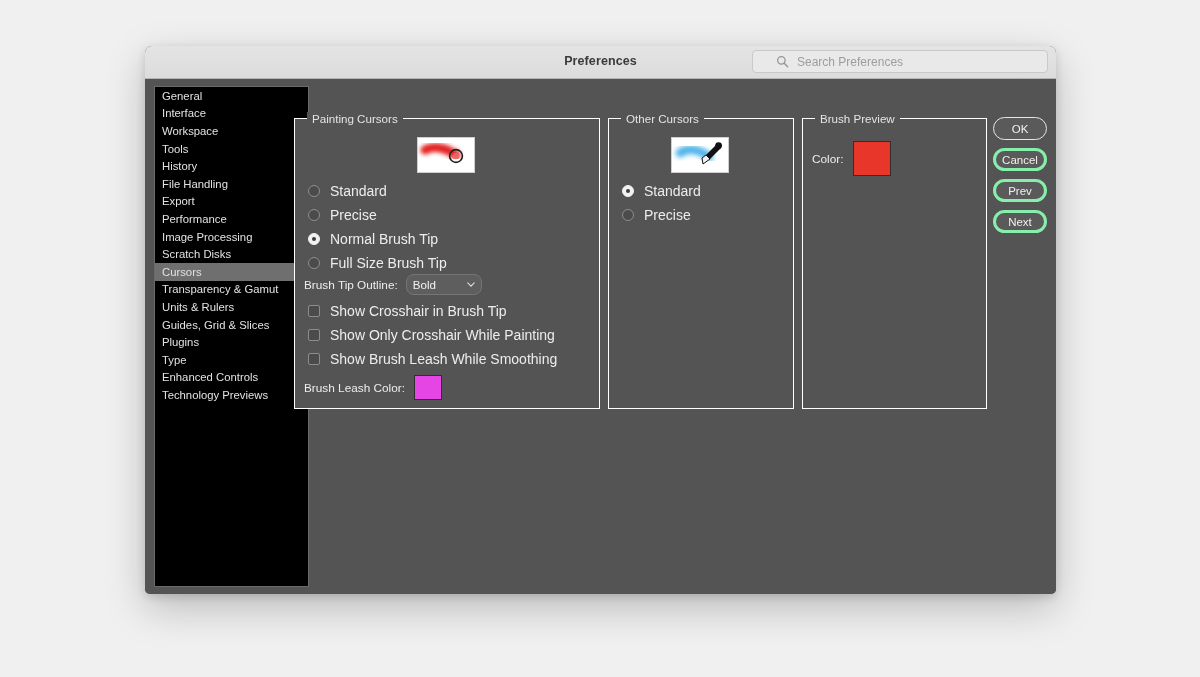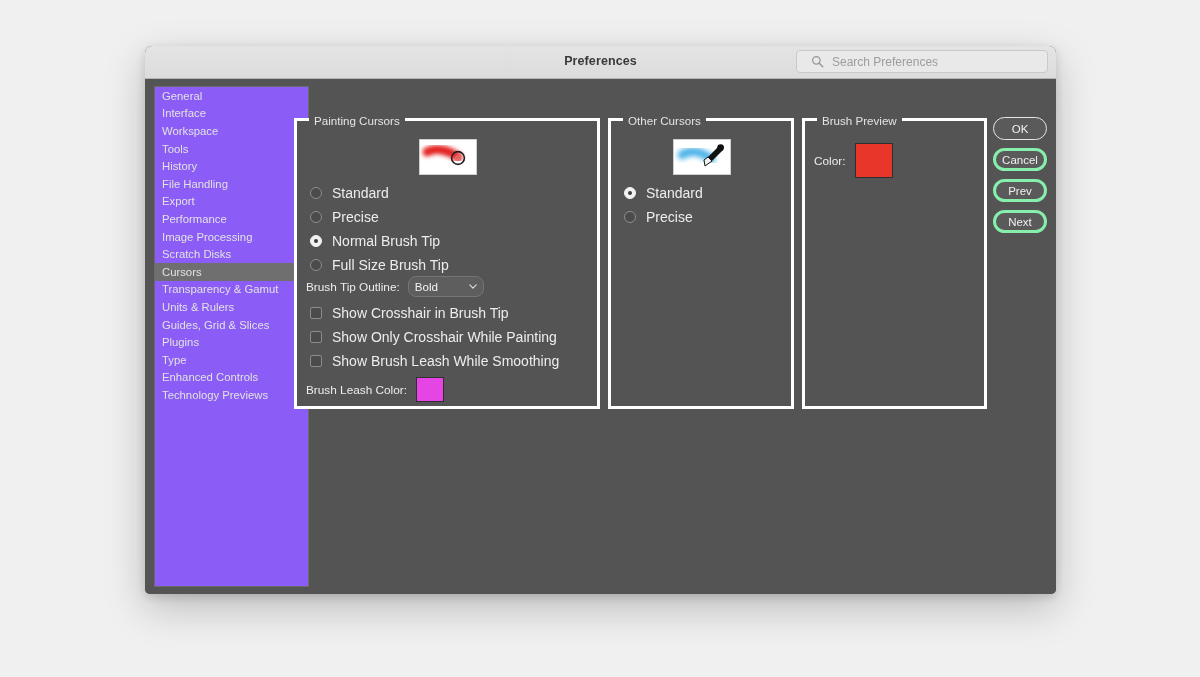--- a/index.html
+++ b/index.html
@@ -31,59 +31,59 @@
     border-bottom: 1px solid #b4b4b4;
   }
   #title-text {
     position: absolute; left: 0; right: 0; top: 8px;
     text-align: center;
     font-size: 12.5px; font-weight: bold; color: #3a3a3a;
     letter-spacing: .1px;
   }
   #search-wrap {
     position: absolute; right: 8px; top: 4px;
-    width: 252px; height: 23px;
+    width: 296px; height: 23px;
     background: #e9e9e9;
     border: 1px solid #c9c9c9;
     border-radius: 4px;
-    display: flex; align-items: center; padding: 0 14px;
+    display: flex; align-items: center; padding: 0 23px;
   }
   #search-icon { width: 13px; height: 13px; flex: 0 0 auto; opacity: .55; }
   #search-input {
     border: 0; outline: 0; background: transparent;
     font-family: "Liberation Sans", sans-serif;
     font-size: 12px; color: #333;
     margin-left: 6px; width: 100%;
   }
   #search-input::placeholder { color: #9d9d9d; }
 
   
   #body { position: relative; height: 515px; background: #545454; }
 
   
   #sidebar {
     position: absolute; left: 9px; top: 7px;
     width: 155px; height: 501px;
     border: 1px solid #6a6a6a;
-    background: #8b5cf6;
+    background: #000000;
     overflow: hidden;
   }
   .side-item {
     height: 17.6px;
     display: flex; align-items: center;
     padding-left: 7px;
     font-size: 11.3px; color: #e2e2e2;
     white-space: nowrap;
   }
   .side-item.selected { background: #6f6f6f; }
 
   
   .group {
     position: absolute;
-    border: 3px solid #ffffff;
+    border: 1px solid #ffffff;
     background: #545454;
   }
   .group-title {
     position: absolute; top: -7px; left: 12px;
     background: #545454;
     padding: 0 5px;
     font-size: 11.6px; color: #e4e4e4;
     white-space: nowrap;
   }
   #grp-painting { left: 149px; top: 39px; width: 306px; height: 291px; }

